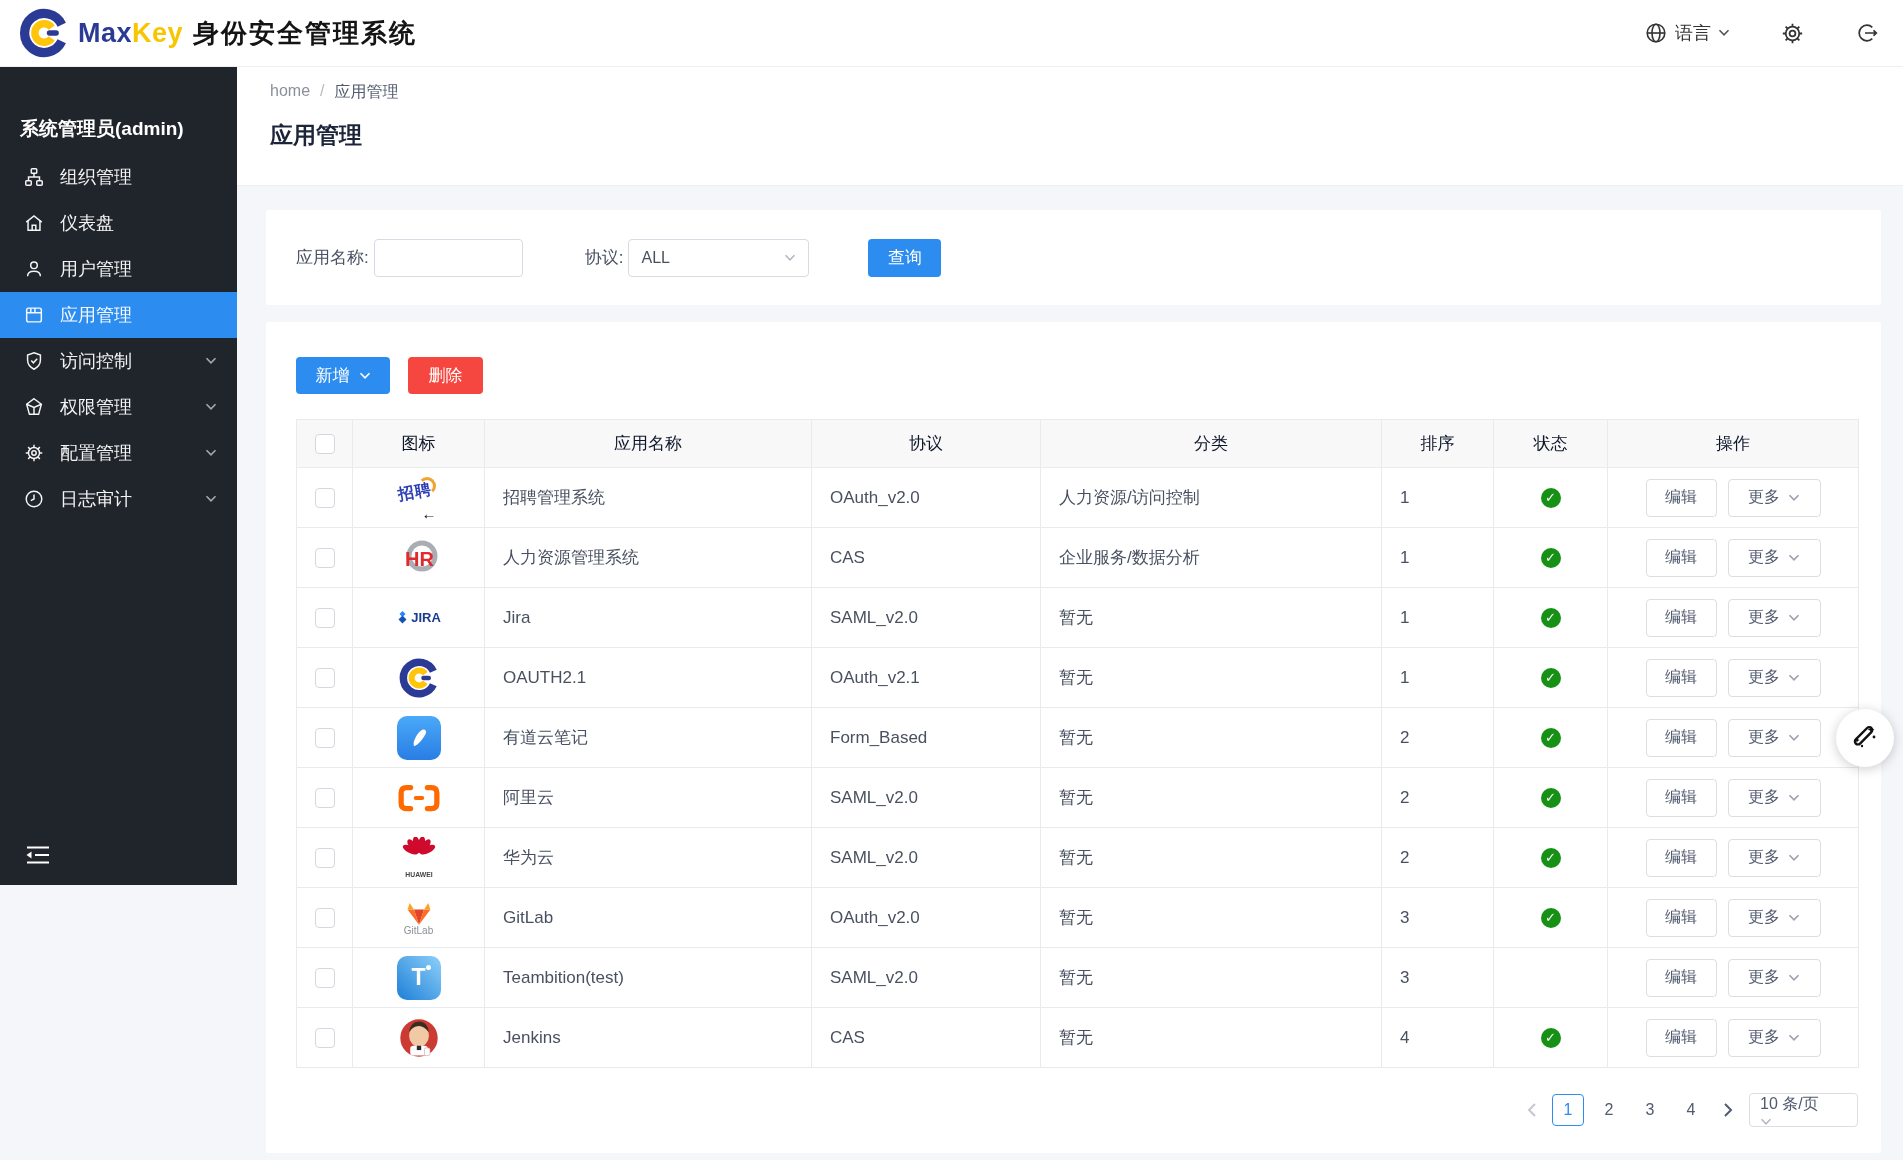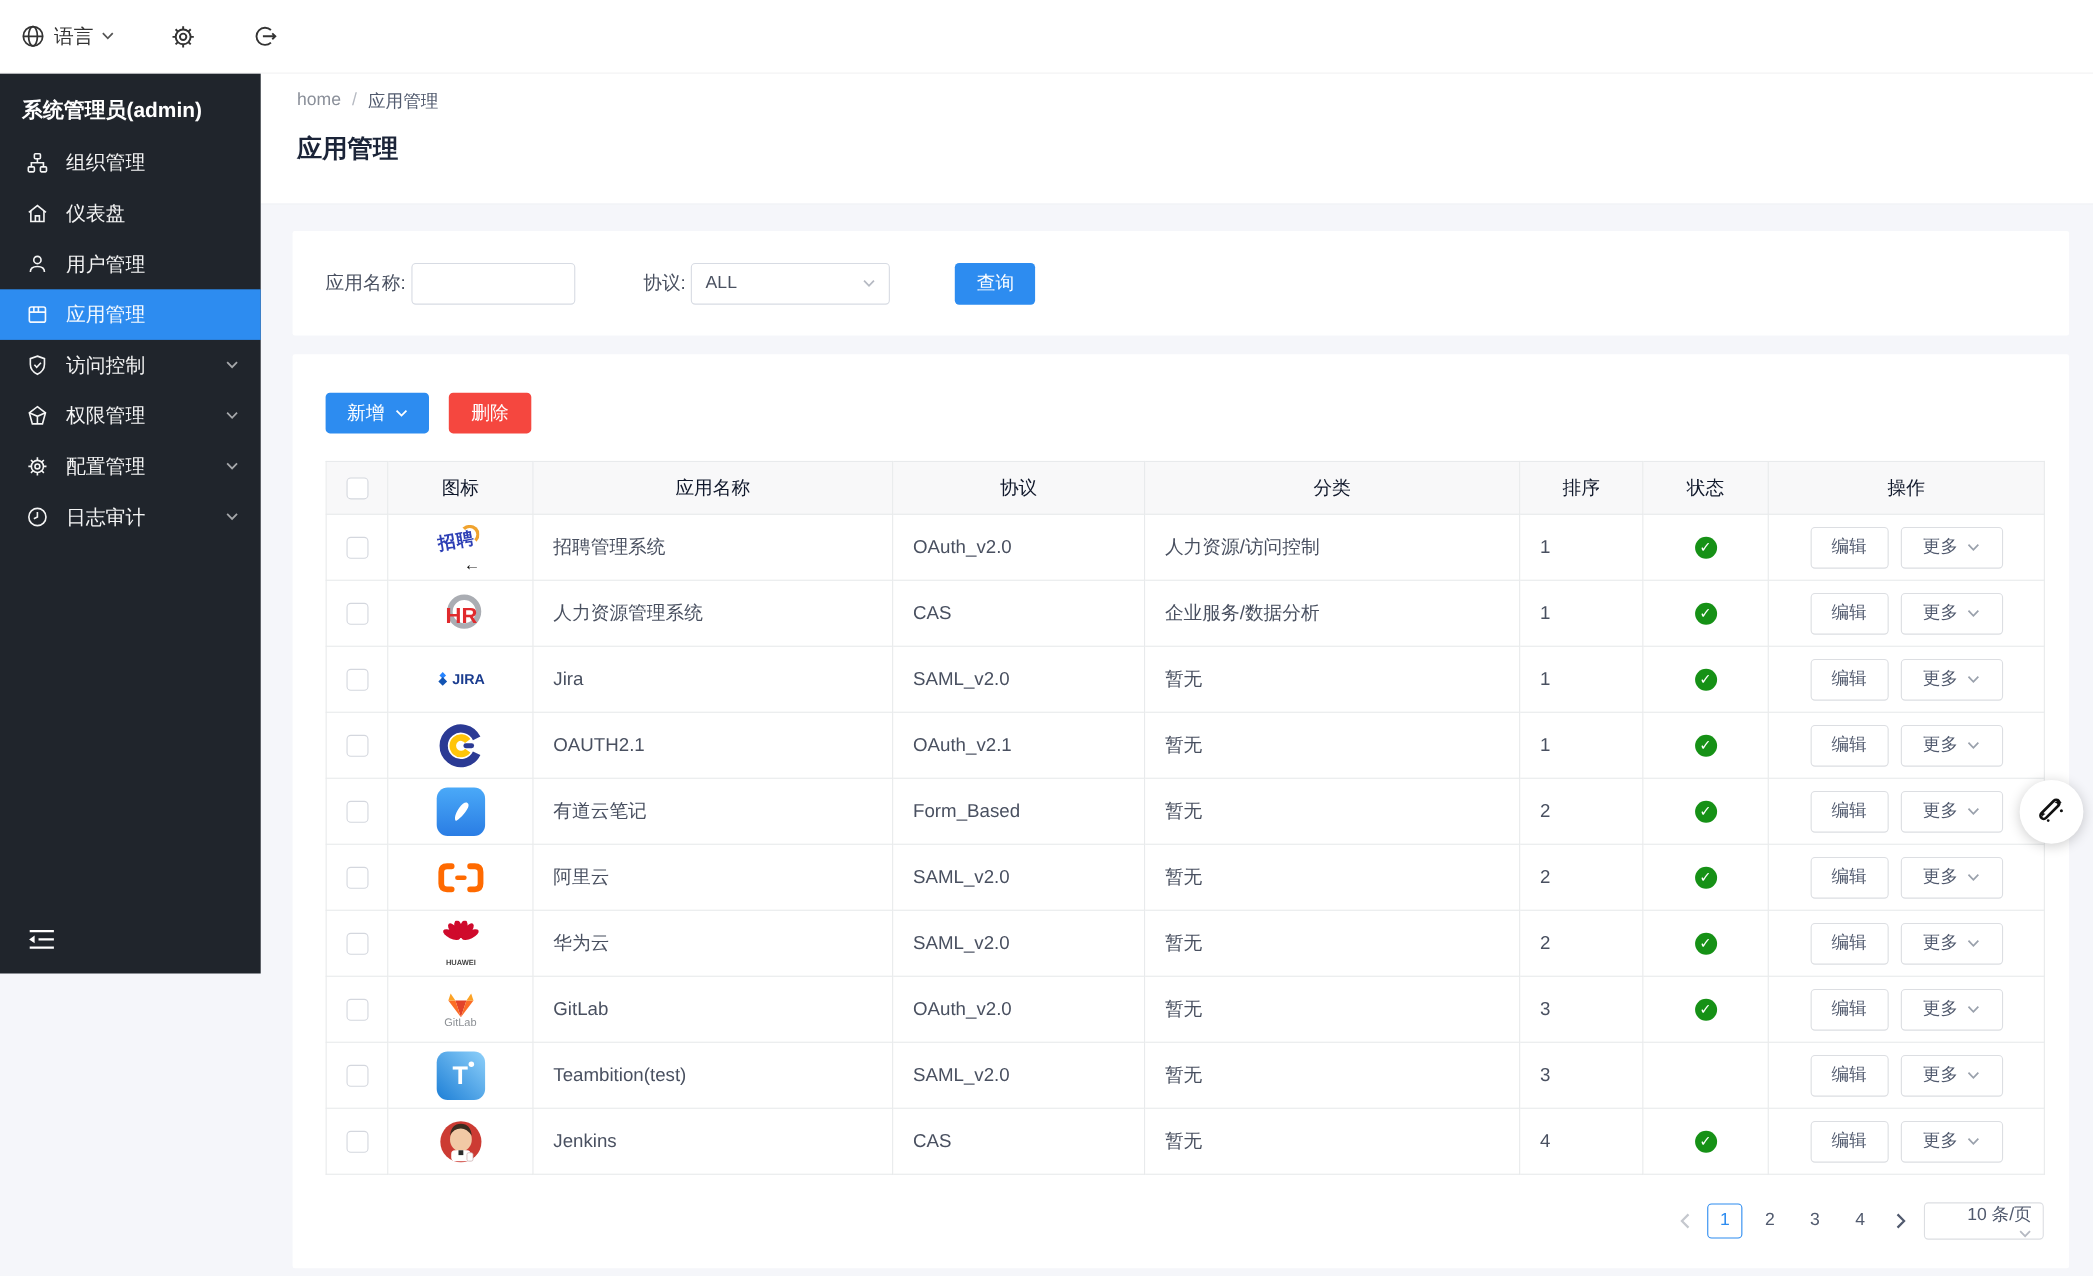--- a/index.html
+++ b/index.html
@@ -18,21 +18,21 @@
   .brand-text { font-size:27px; font-weight:bold; margin-left:8px; letter-spacing:.5px; }
   .brand-max { color:#2b3a94; } .brand-key { color:#f7c600; }
   .brand-cn { color:#141414; margin-left:10px; font-size:26px; font-weight:bold; letter-spacing:2px; }
   .header-right { display:flex; align-items:center; gap:50px; color:#333; }
   .lang { display:flex; align-items:center; gap:7px; font-size:18px; cursor:pointer; }
   .hbtn { display:flex; align-items:center; cursor:pointer; }
 
   
   .layout { display:flex; height:1093px; }
   .sidebar { width:237px; height:818px; background:var(--side); flex:none; position:relative; color:#fff; }
-  .side-user { font-size:19px; font-weight:bold; padding:20px 24px 12px 20px; color:#fff; }
+  .side-user { font-size:19px; font-weight:bold; padding:20px 24px 12px 20px; color:#fff;margin-top:29px; }
   .side-item { height:46px; display:flex; align-items:center; padding:0 20px 0 23px;
     font-size:18px; color:rgba(255,255,255,.95); cursor:pointer; }
   .side-item.active { background:var(--primary); }
   .s-icon { width:22px; height:22px; margin-right:15px; display:flex; align-items:center; }
   .s-label { flex:1; }
   .s-arrow { opacity:.75; display:flex; }
   .side-collapse { position:absolute; left:24px; bottom:14px; cursor:pointer; }
 
   .main { flex:1; }
   .top-strip { background:#fff; height:119px; padding:15px 0 0 33px; border-bottom:1px solid #eceef3; }
@@ -92,21 +92,21 @@
 
   
   .pagination { width:1562px; display:flex; justify-content:flex-end; align-items:center;
     margin-top:25px; gap:9px; font-size:16px; color:#515a6e; }
   .pg-arrow { width:24px; height:32px; display:flex; align-items:center; justify-content:center; cursor:pointer; }
   .pg-prev { color:#c5c8ce; }
   .pg-num { min-width:32px; height:32px; display:flex; align-items:center; justify-content:center;
     cursor:pointer; border-radius:4px; padding:0 4px; }
   .pg-num.active { border:1px solid var(--primary); color:var(--primary); }
   .pg-size { width:109px; height:34px; border:1px solid #dcdee2; border-radius:4px; display:flex;
-    align-items:flex-end; justify-content:space-between; padding:0 10px; cursor:pointer; color:#515a6e;flex-direction:column; }
+    align-items:flex-start; justify-content:space-between; padding:0 10px; cursor:pointer; color:#515a6e;flex-direction:column; }
   .pg-size .chev { color:#b5b9c2; }
 
   
   .fab-wand { position:absolute; left:1836px; top:709px; width:58px; height:58px; border-radius:50%;
     background:#fff; box-shadow:0 2px 12px rgba(0,0,0,.2); display:flex; align-items:center;
     justify-content:center; cursor:pointer; z-index:20; }
 
   
   .ic-zp { position:relative; width:44px; height:44px; display:block; }
   .zp-txt { position:absolute; left:1px; top:6px; font-size:16px; font-weight:800; color:#2d3fb5;
@@ -121,20 +121,31 @@
   .bg-tb { background:linear-gradient(225deg,#8ed0fa,#1d7fd6); }
   .tb-t { color:#fff; font-weight:800; font-size:23px; }
   .tb-dot { position:absolute; top:9px; right:10px; width:5px; height:5px; border-radius:50%; background:#fff; }
   .ic-gitlab { display:flex; flex-direction:column; align-items:center; }
   .gl-txt { font-size:10px; color:#8c9095; margin-top:-1px; }
 </style>
 </head>
 <body>
 
 <div class="header">
+  <div class="brand">
+    <span id="brand-logo-icon">
+        <svg width="52" height="52" viewBox="0 0 56 56">
+          <path d="M47.1 37 A21 21 0 1 1 47.1 19" fill="none" stroke="#2b3a94" stroke-width="10"></path>
+          <path d="M36.3 33.8 A10 10 0 1 1 36.3 22.2" fill="none" stroke="#ffc50a" stroke-width="8"></path>
+          <rect x="31" y="25" width="13" height="6" rx="3" fill="#2b3a94"></rect>
+        </svg>
+      </span>
+    <span class="brand-text"><span class="brand-max">Max</span><span class="brand-key">Key</span></span>
+    <span class="brand-cn">身份安全管理系统</span>
+  </div>
   <div class="header-right">
     <div class="lang">
       <span class="hbtn" id="globe-ic">
           <svg width="24" height="24" viewBox="0 0 24 24" fill="none" stroke="#333" stroke-width="1.6">
             <circle cx="12" cy="12" r="8.8"></circle>
             <ellipse cx="12" cy="12" rx="4" ry="8.8"></ellipse>
             <path d="M3.2 12 H20.8"></path>
           </svg>
         </span>
       <span>语言</span>

